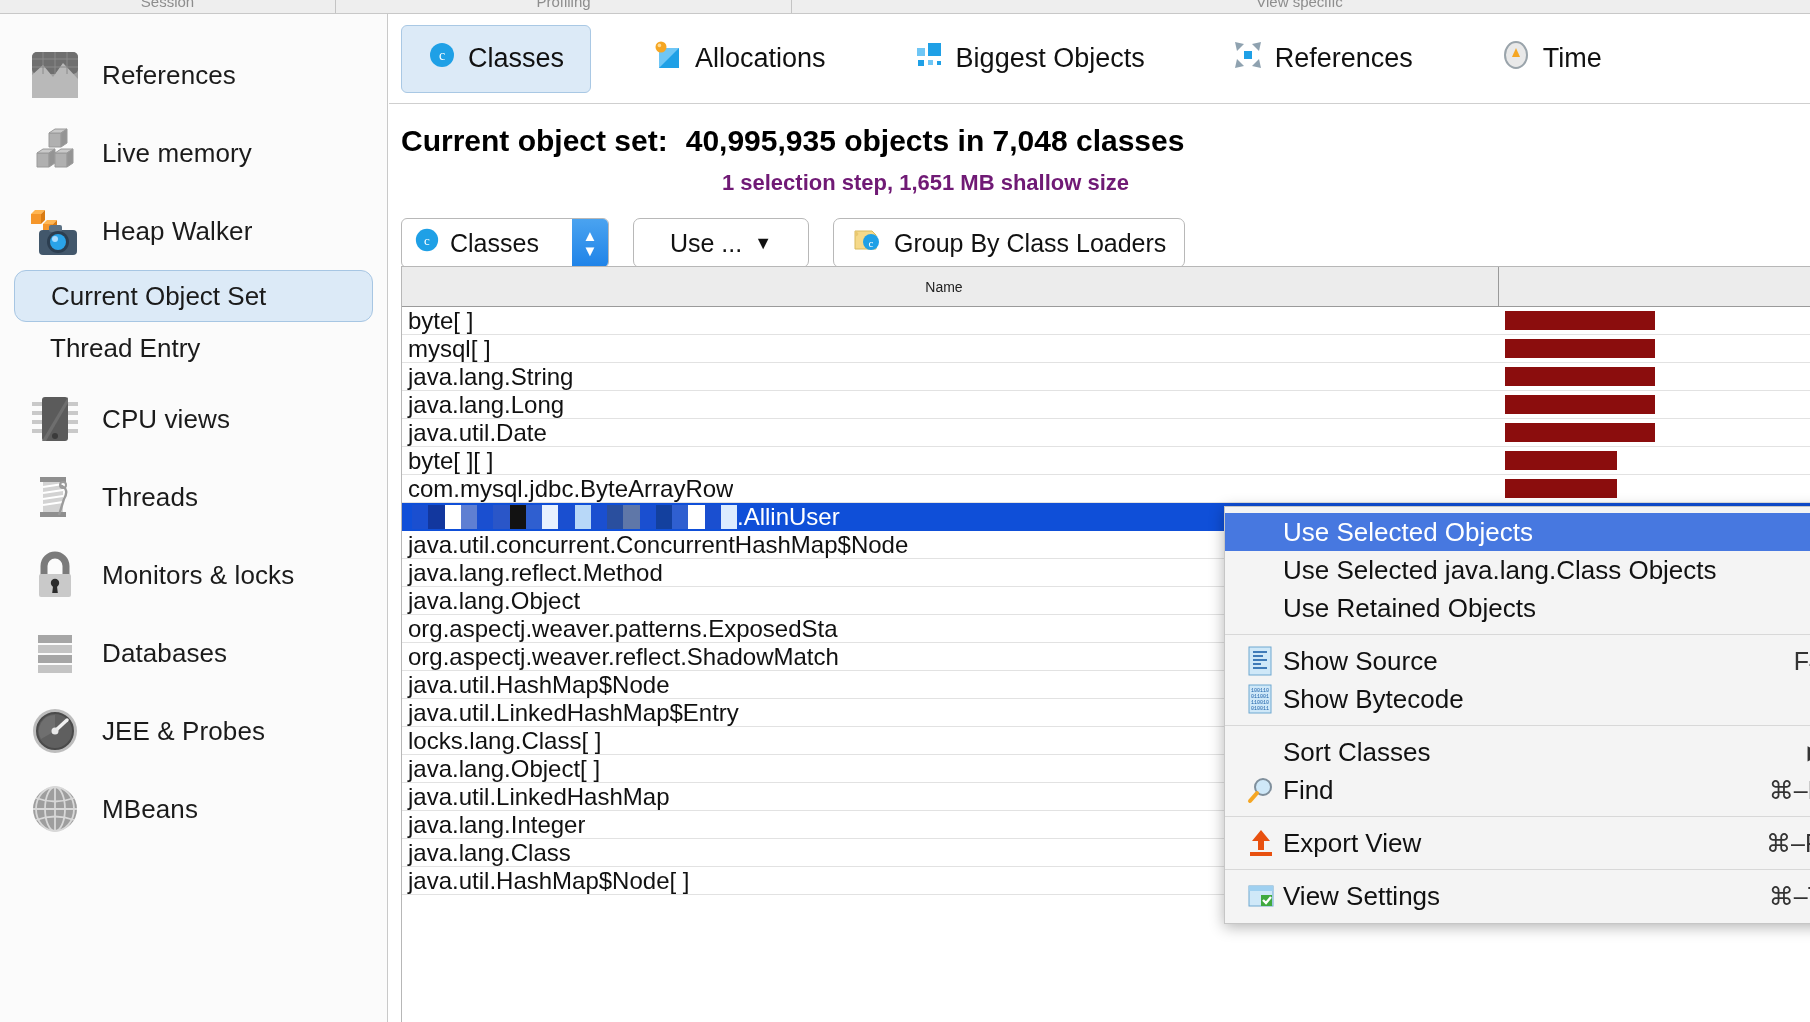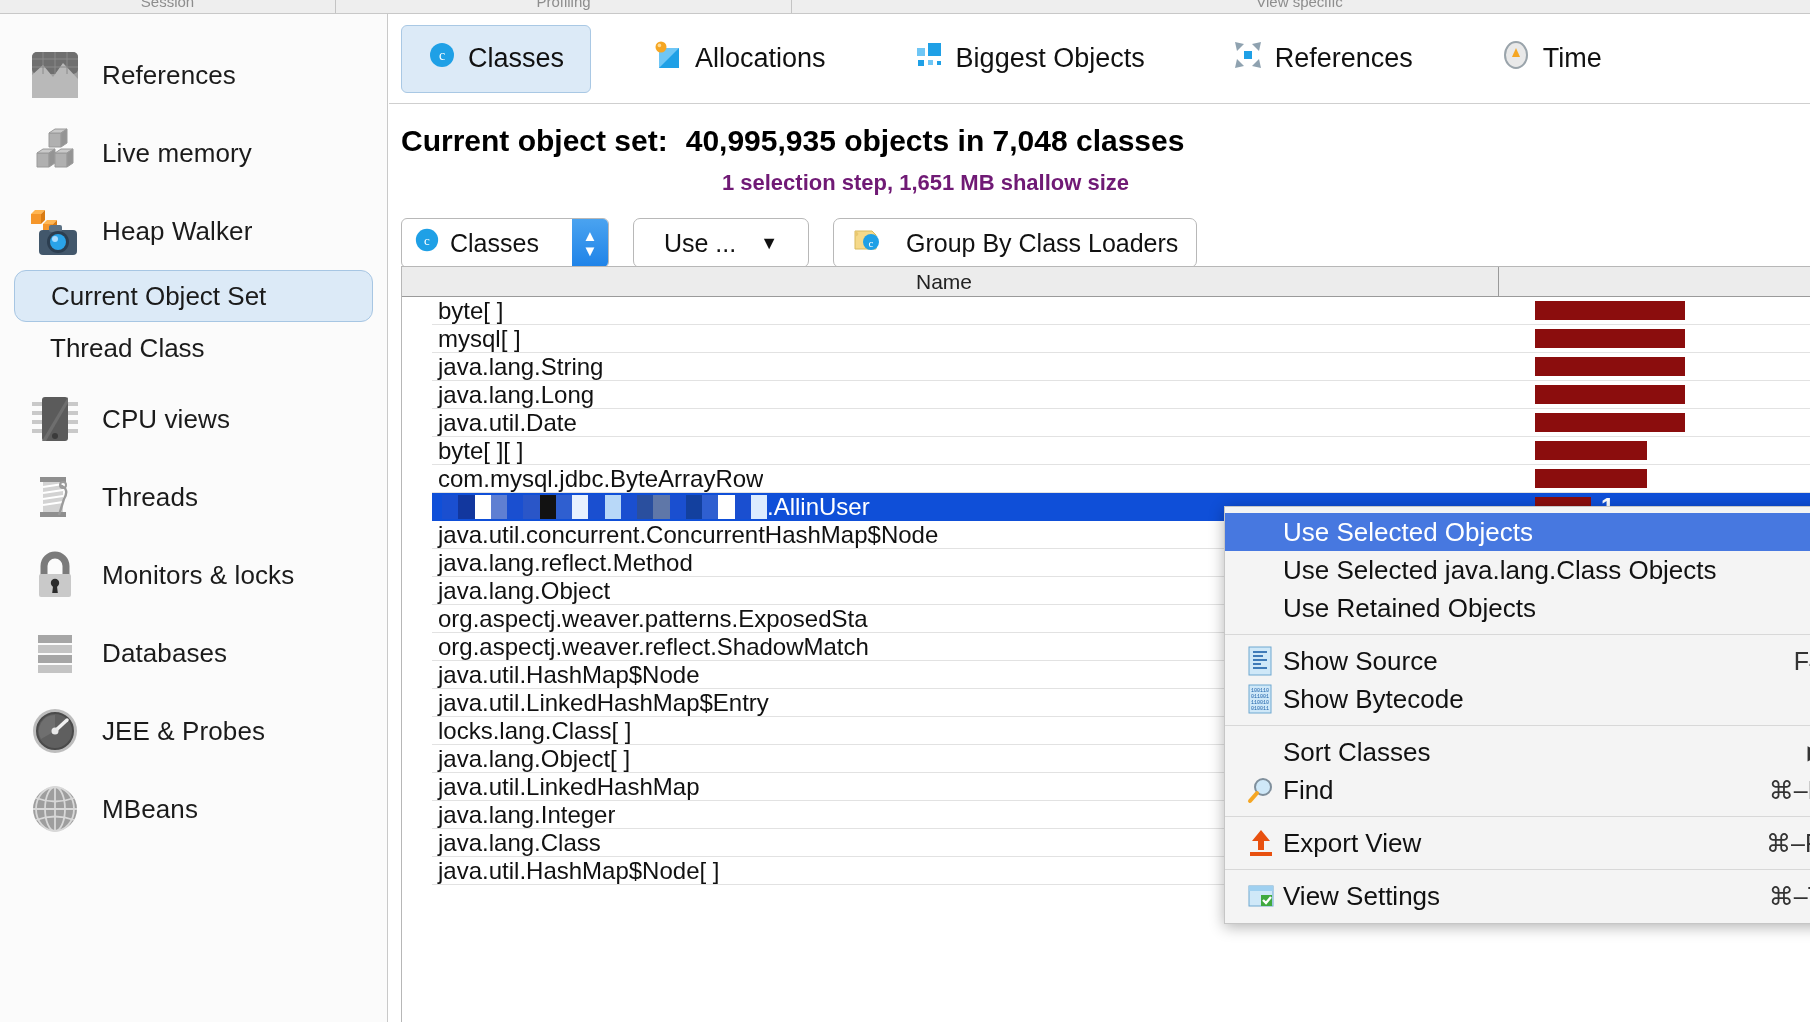--- a/index.html
+++ b/index.html
@@ -73,42 +73,42 @@
     position: relative; overflow: hidden; padding-left: 12px; gap: 10px;
     font-size: 25px; color: #111;
   }
   .combo .stepper {
     position: absolute; right: 0; top: 0; width: 36px; height: 48px;
     background: linear-gradient(#4aa3f0,#1f83e8);
     display: flex; flex-direction: column; align-items: center; justify-content: center;
     color: #fff; font-size: 15px; line-height: 15px;
   }
   .btn {
-    display: flex; align-items: center; gap: 24px; height: 50px; padding: 0 18px;
+    display: flex; align-items: center; gap: 12px; height: 50px; padding: 0 18px;
     border: 1px solid #b8b8b8; border-radius: 7px; background: #fff;
     font-size: 25px; color: #111; white-space: nowrap;
   }
 
   
   .tablewrap {
     position: absolute; left: 12px; top: 252px; right: 0; bottom: 0;
     border-top: 1px solid #b7b7b7; border-left: 1px solid #b7b7b7;
     overflow: hidden;
   }
   .thead {
-    height: 30px; background: #ececec; border-bottom: 1px solid #9a9a9a;
-    display: flex; align-items: center; font-size: 21px; color: #222;
+    height: 40px; background: #ececec; border-bottom: 1px solid #9a9a9a;
+    display: flex; align-items: center; font-size: 14px; color: #222;
     position: relative;
   }
   .th-name { position: absolute; left: 0; right: 0; text-align: center; }
   .th-div { position: absolute; top: 0; bottom: 0; width: 1px; background: #9a9a9a; }
   .row {
     height: 28px; display: flex; align-items: center;
     border-bottom: 1px solid #e2e2e2; font-size: 24px; color: #111;
-    position: relative; white-space: nowrap; margin-left: 30px;
+    position: relative; white-space: nowrap;
   }
   .row .cname { padding-left: 6px; overflow: hidden; }
   .row.sel { background: #0f4fd8; color: #fff; border-bottom-color: #0f4fd8; }
   .row .metric {
     position: absolute; left: 1097px; right: 0; height: 28px;
     display: flex; align-items: center; gap: 10px; padding-left: 6px;
   }
   .bar { height: 19px; background: #8b0d0d; flex: 0 0 auto; }
   .bar.thin { width: 5px; }
   .num { font-size: 24px; }
@@ -212,21 +212,21 @@
         </svg>
       </div>
       <div class="side-label">Heap Walker</div>
     </div>
 
     <div class="side-sub sel">
       <span>Current Object Set</span>
     </div>
 
     <div class="side-sub">
-      <span>Thread Class</span>
+      <span>Thread Entry</span>
     </div>
 
     <div class="side-item" style="margin-top:6px">
       <div class="side-ico">
         <svg width="50" height="52" viewBox="0 0 50 52">
           <g fill="#c9c9c9">
             <rect x="2" y="9" width="12" height="4"></rect>
               <rect x="2" y="18" width="12" height="4"></rect>
             <rect x="2" y="27" width="12" height="4"></rect>
               <rect x="2" y="36" width="12" height="4"></rect>

